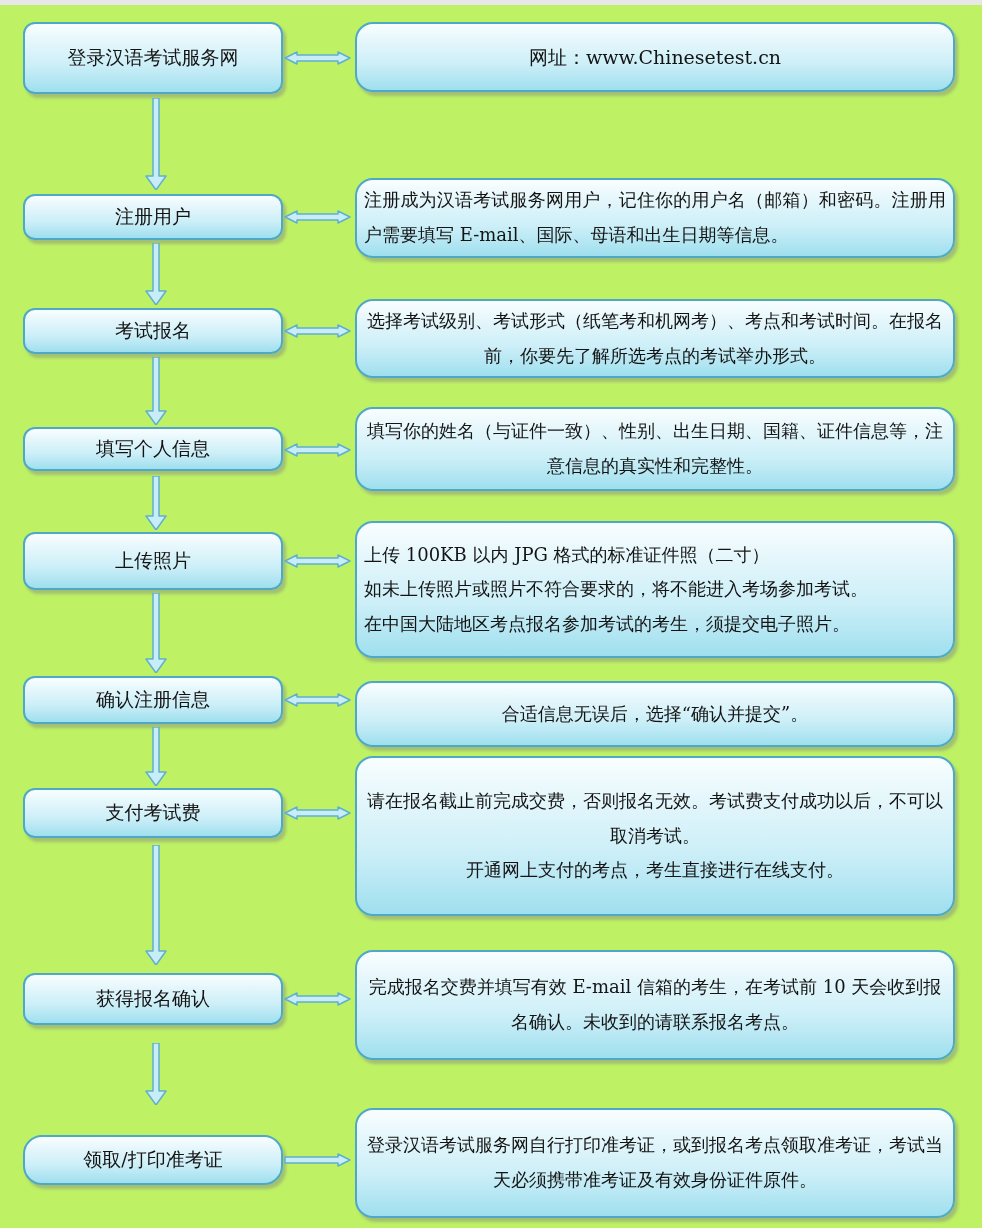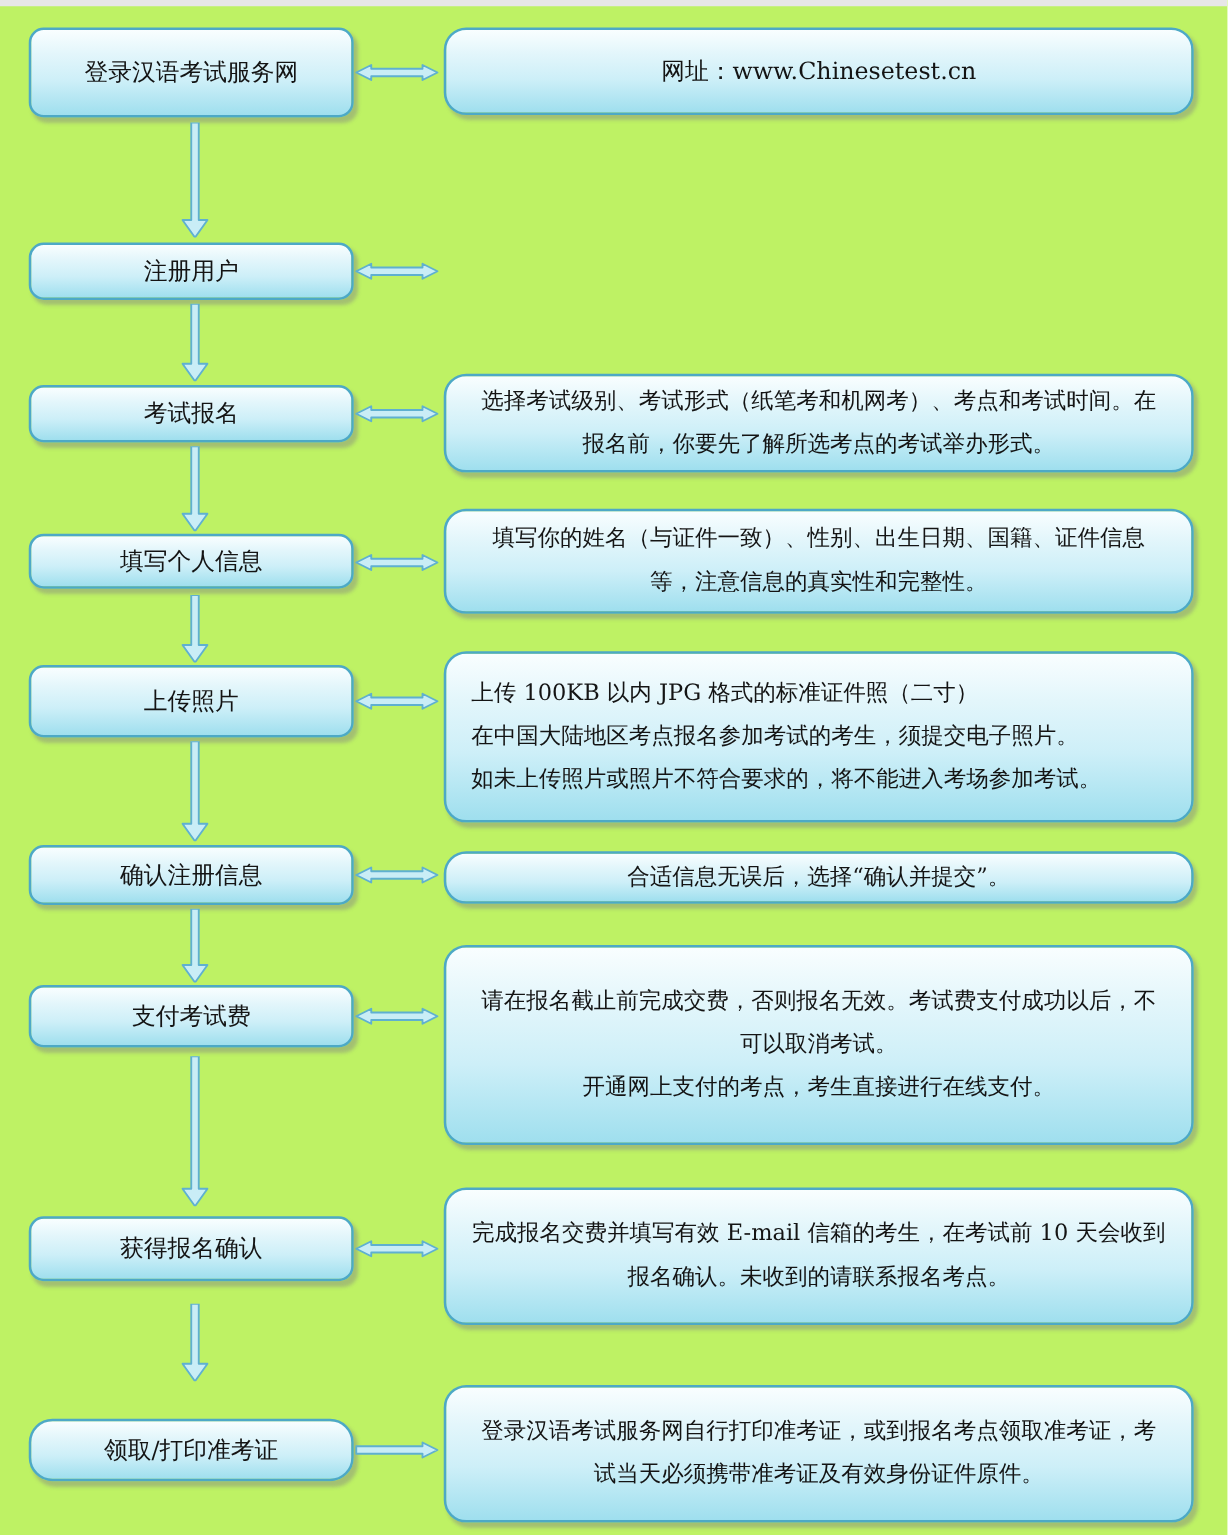--- a/index.html
+++ b/index.html
@@ -38,21 +38,21 @@
   .lbox{
     left:23px;width:260px;
     border-radius:12px;
     align-items:center;
     text-align:center;
     font-size:19px;
   }
   .rbox{
     left:355px;width:600px;
     border-radius:18px;
-    padding:4px 20px;
+    padding:4px 7px;
     font-size:18px;
     line-height:1.92;
   }
   .rbox p{margin:0;}
   .rbox.align-center{text-align:center;}
   .rbox.align-left{text-align:justify;}
   .rbox.big-text{font-size:19px;}
   .harrow,.varrow{position:absolute;}
   .harrow{left:284px;}
   .varrow{left:145px;}
@@ -75,20 +75,23 @@
   <svg class="varrow" style="top:98px;" width="22" height="92" viewBox="0 0 22 92">
     <path d="M8 0 H14 V78 H21 L11 92 L1 78 H8 Z" fill="var(--arrow-fill)" stroke="var(--arrow-stroke)" stroke-width="1.5" stroke-linejoin="round"></path>
   </svg>
 
   <div class="box lbox" style="top:194px;height:46px;">
     <span>注册用户</span>
   </div>
   <svg class="harrow" style="top:208px;" width="67" height="18" viewBox="0 0 67 18">
     <path d="M1 9 L13 3 L13 6 L54 6 L54 3 L66 9 L54 15 L54 12 L13 12 L13 15 Z" fill="var(--arrow-fill)" stroke="var(--arrow-stroke)" stroke-width="1.5" stroke-linejoin="round"></path>
   </svg>
+  <div class="box rbox align-left" style="top:178px;height:80px;">
+    <p>注册成为汉语考试服务网用户，记住你的用户名（邮箱）和密码。注册用户需要填写 E-mail、国际、母语和出生日期等信息。</p>
+  </div>
   <svg class="varrow" style="top:243px;" width="22" height="62" viewBox="0 0 22 62">
     <path d="M8 0 H14 V48 H21 L11 62 L1 48 H8 Z" fill="var(--arrow-fill)" stroke="var(--arrow-stroke)" stroke-width="1.5" stroke-linejoin="round"></path>
   </svg>
 
   <div class="box lbox" style="top:308px;height:46px;">
     <span>考试报名</span>
   </div>
   <svg class="harrow" style="top:322px;" width="67" height="18" viewBox="0 0 67 18">
     <path d="M1 9 L13 3 L13 6 L54 6 L54 3 L66 9 L54 15 L54 12 L13 12 L13 15 Z" fill="var(--arrow-fill)" stroke="var(--arrow-stroke)" stroke-width="1.5" stroke-linejoin="round"></path>
   </svg>
@@ -113,34 +116,34 @@
   </svg>
 
   <div class="box lbox" style="top:532px;height:58px;">
     <span>上传照片</span>
   </div>
   <svg class="harrow" style="top:552px;" width="67" height="18" viewBox="0 0 67 18">
     <path d="M1 9 L13 3 L13 6 L54 6 L54 3 L66 9 L54 15 L54 12 L13 12 L13 15 Z" fill="var(--arrow-fill)" stroke="var(--arrow-stroke)" stroke-width="1.5" stroke-linejoin="round"></path>
   </svg>
   <div class="box rbox align-left" style="top:521px;height:137px;">
     <p>上传 100KB 以内 JPG 格式的标准证件照（二寸）</p>
+    <p>如未上传照片或照片不符合要求的，将不能进入考场参加考试。</p>
     <p>在中国大陆地区考点报名参加考试的考生，须提交电子照片。</p>
-    <p>如未上传照片或照片不符合要求的，将不能进入考场参加考试。</p>
   </div>
   <svg class="varrow" style="top:593px;" width="22" height="80" viewBox="0 0 22 80">
     <path d="M8 0 H14 V66 H21 L11 80 L1 66 H8 Z" fill="var(--arrow-fill)" stroke="var(--arrow-stroke)" stroke-width="1.5" stroke-linejoin="round"></path>
   </svg>
 
   <div class="box lbox" style="top:676px;height:48px;">
     <span>确认注册信息</span>
   </div>
   <svg class="harrow" style="top:691px;" width="67" height="18" viewBox="0 0 67 18">
     <path d="M1 9 L13 3 L13 6 L54 6 L54 3 L66 9 L54 15 L54 12 L13 12 L13 15 Z" fill="var(--arrow-fill)" stroke="var(--arrow-stroke)" stroke-width="1.5" stroke-linejoin="round"></path>
   </svg>
-  <div class="box rbox align-center" style="top:681px;height:42px;">
+  <div class="box rbox align-center" style="top:681px;height:66px;">
     <p>合适信息无误后，选择“确认并提交”。</p>
   </div>
   <svg class="varrow" style="top:727px;" width="22" height="59" viewBox="0 0 22 59">
     <path d="M8 0 H14 V45 H21 L11 59 L1 45 H8 Z" fill="var(--arrow-fill)" stroke="var(--arrow-stroke)" stroke-width="1.5" stroke-linejoin="round"></path>
   </svg>
 
   <div class="box lbox" style="top:788px;height:50px;">
     <span>支付考试费</span>
   </div>
   <svg class="harrow" style="top:804px;" width="67" height="18" viewBox="0 0 67 18">

